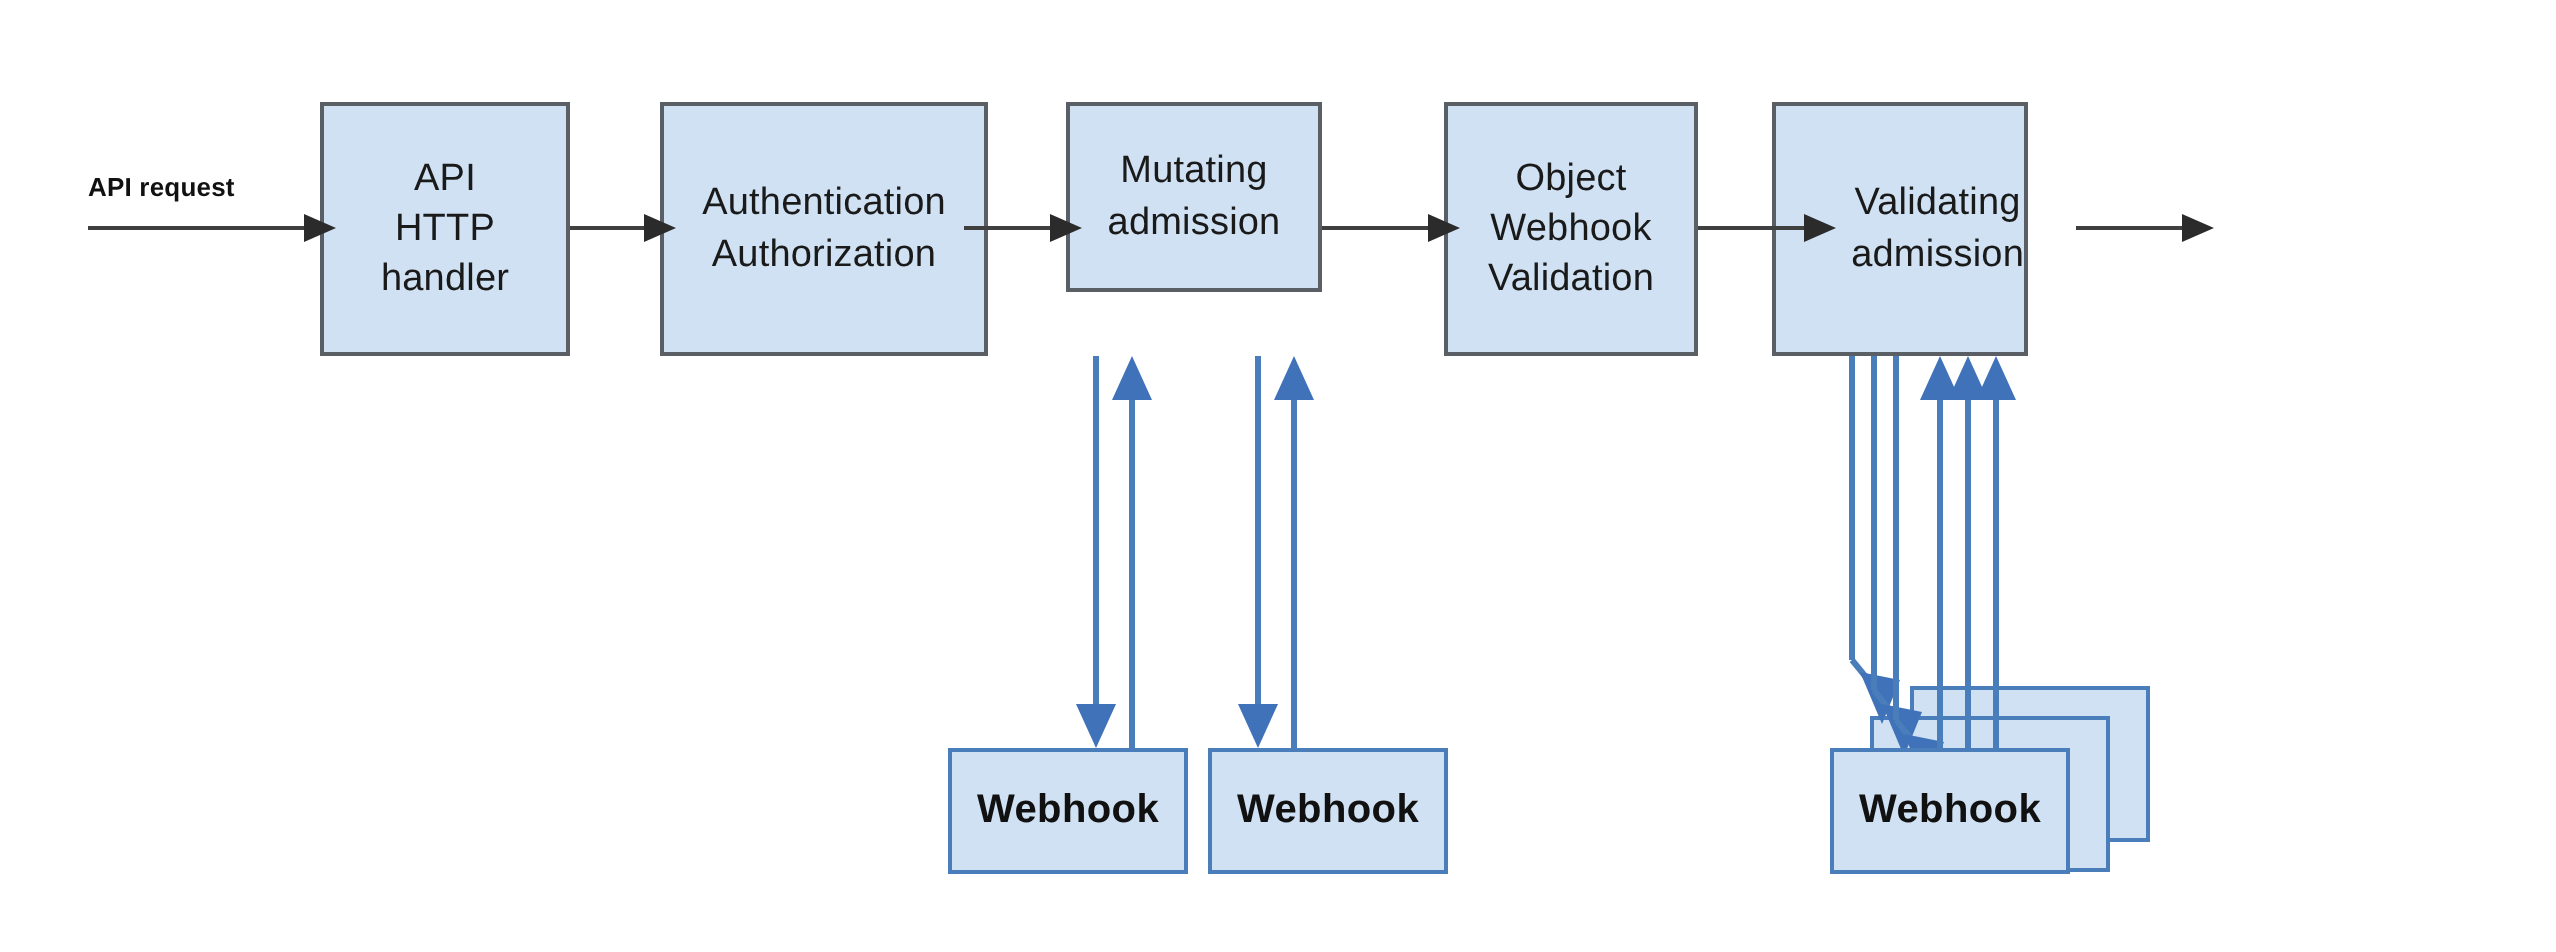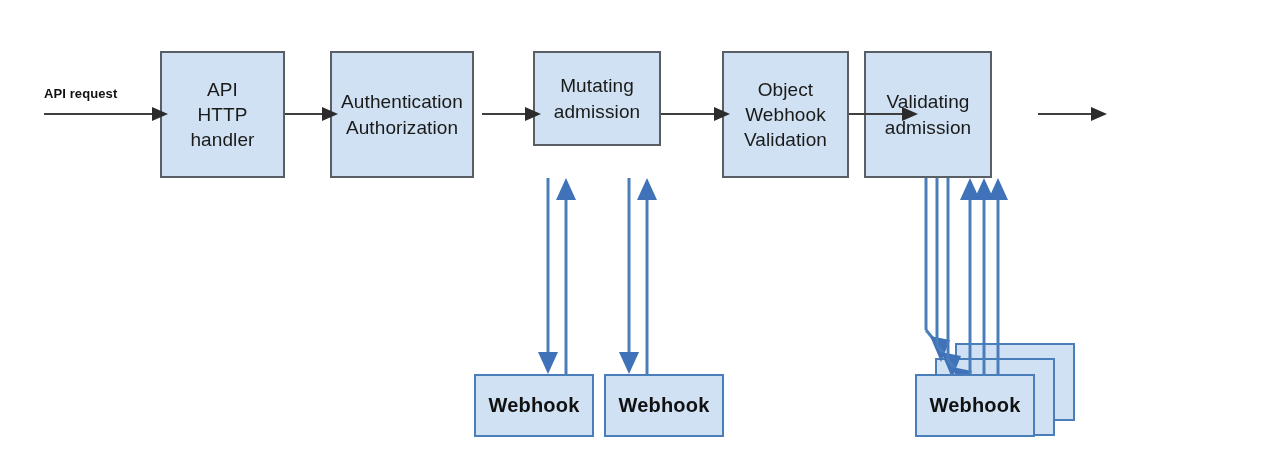--- a/index.html
+++ b/index.html
@@ -87,37 +87,37 @@
 <div id="canvas">
 
   <div class="api-request-label" style="left:44px; top:86px;">API request</div>
 
   <div class="stage-box" style="left:160px; top:51px; width:125px; height:127px;">
     <span>API
 HTTP
 handler</span>
   </div>
 
-  <div class="stage-box" style="left:330px; top:51px; width:144px; height:127px;">
+  <div class="stage-box" style="left:330px; top:51px; width:164px; height:127px;">
     <span>Authentication
 Authorization</span>
   </div>
 
   <div class="stage-box" style="left:533px; top:51px; width:128px; height:95px;">
     <span>Mutating
 admission</span>
   </div>
 
   <div class="stage-box" style="left:722px; top:51px; width:127px; height:127px;">
     <span>Object
 Webhook
 Validation</span>
   </div>
 
-  <div class="stage-box" style="left:864px; top:51px; width:128px; height:127px;">
+  <div class="stage-box" style="left:886px; top:51px; width:128px; height:127px;justify-content:flex-end;">
     <span>Validating
 admission</span>
   </div>
 
 
   <div class="webhook-ghost" style="left:955px; top:343px; width:120px; height:78px;"></div>
   <div class="webhook-ghost" style="left:935px; top:358px; width:120px; height:78px;"></div>
 
   <svg class="overlay" viewBox="0 0 1278 476">
 

